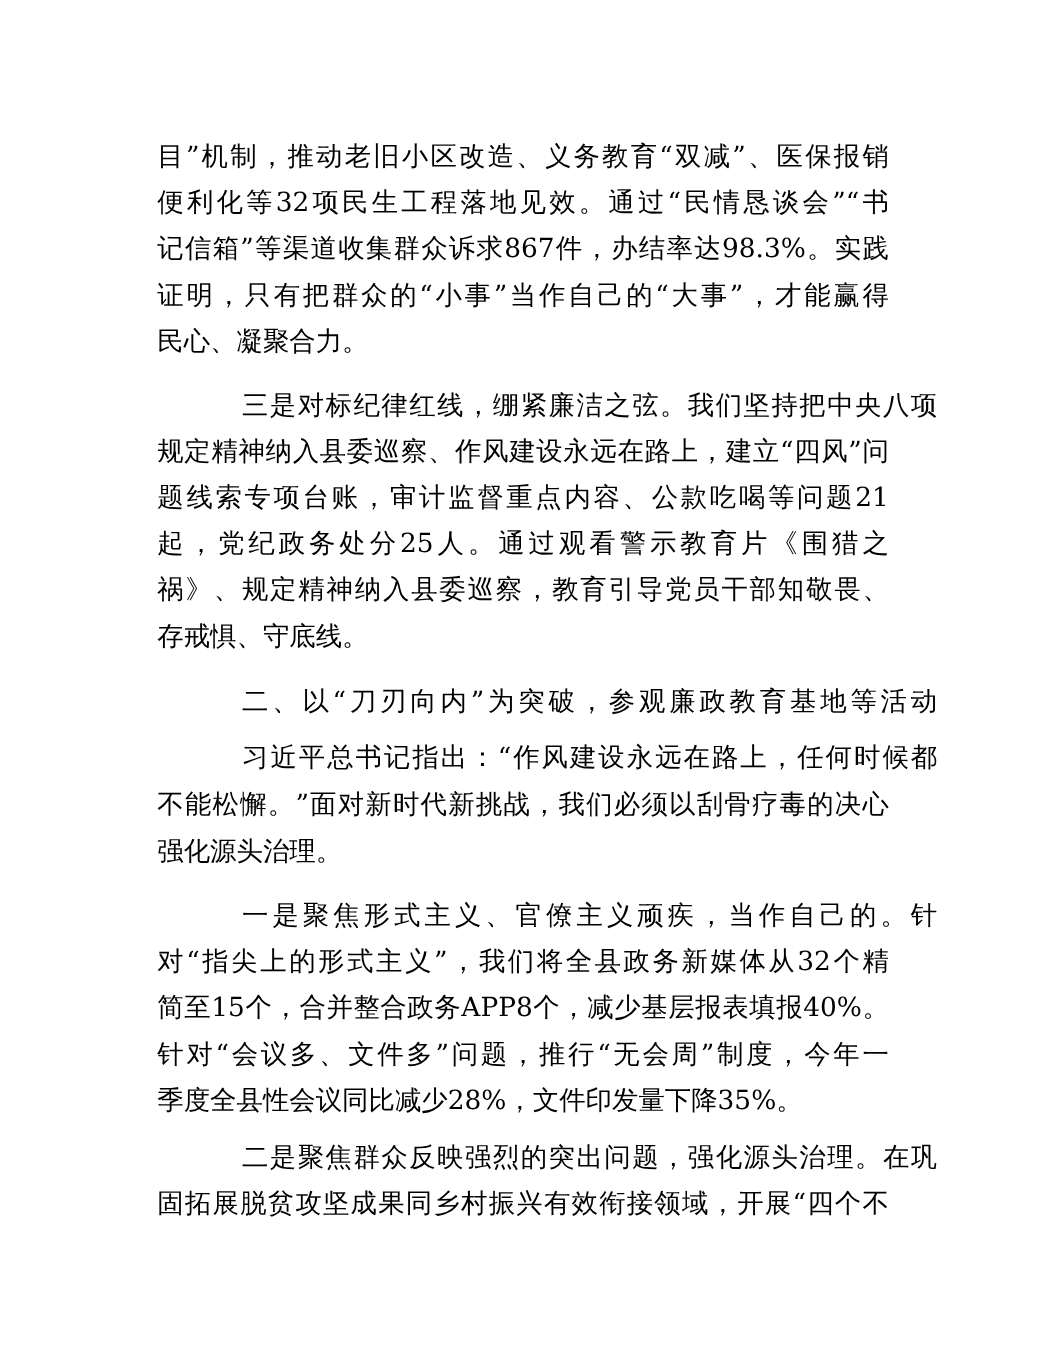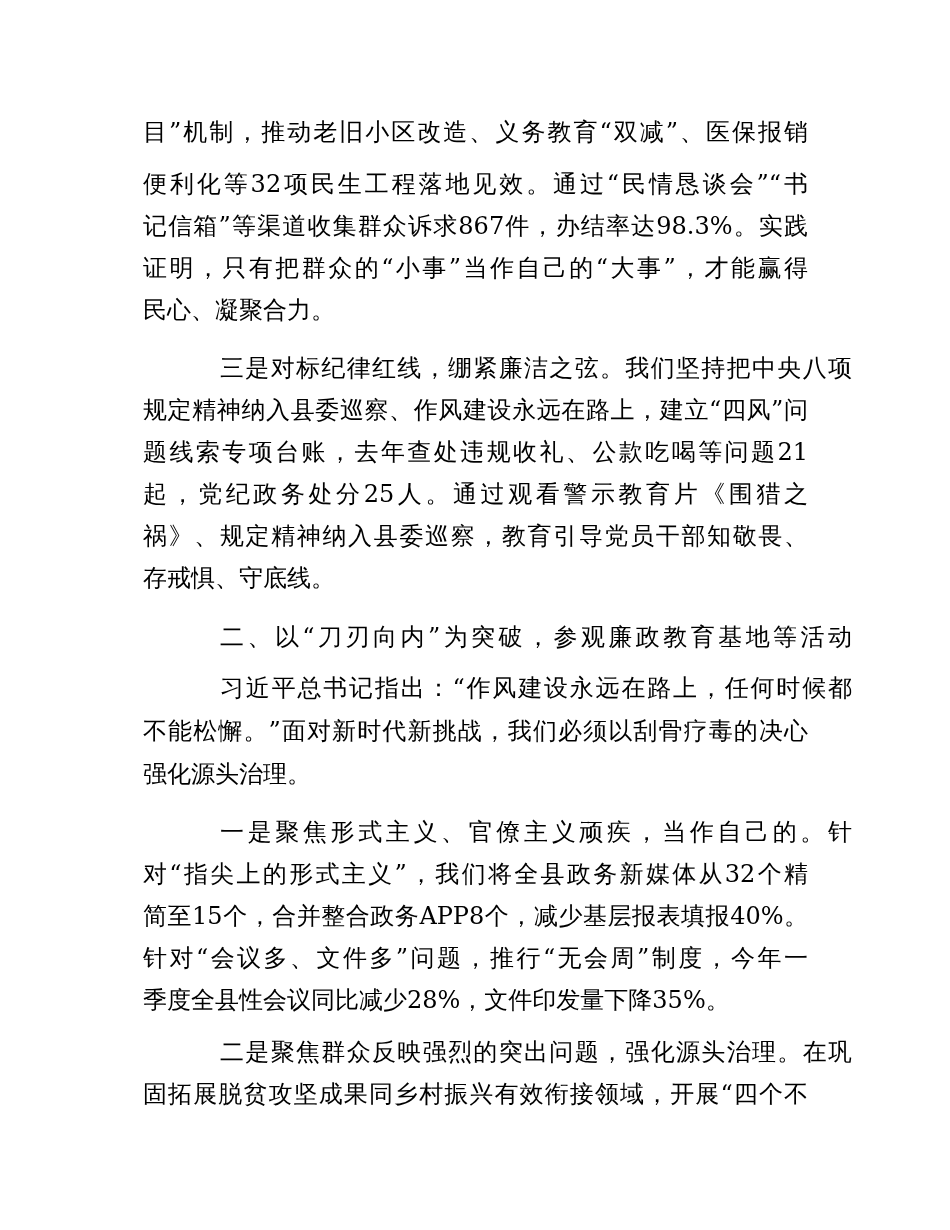--- a/index.html
+++ b/index.html
@@ -44,31 +44,31 @@
     text-align: center;
     text-align-last: left;
   }
 </style>
 </head>
 <body>
 
 <div class="page">
 
   <div>
-    <div class="line" style="top:111px">目”机制，推动老旧小区改造、义务教育“双减”、医保报销</div>
+    <div class="line" style="top:121px">目”机制，推动老旧小区改造、义务教育“双减”、医保报销</div>
     <div class="line" style="top:163px">便利化等32项民生工程落地见效。通过“民情恳谈会”“书</div>
     <div class="line" style="top:205px">记信箱”等渠道收集群众诉求867件，办结率达98.3%。实践</div>
     <div class="line" style="top:247px">证明，只有把群众的“小事”当作自己的“大事”，才能赢得</div>
     <div class="line last" style="top:289px">民心、凝聚合力。</div>
   </div>
 
   <div>
     <div class="line indent" style="top:347px">三是对标纪律红线，绷紧廉洁之弦。我们坚持把中央八项</div>
     <div class="line" style="top:389px">规定精神纳入县委巡察、作风建设永远在路上，建立“四风”问</div>
-    <div class="line" style="top:431px">题线索专项台账，去年查处违规收礼、公款吃喝等问题21</div>
+    <div class="line" style="top:431px">题线索专项台账，审计监督重点内容、公款吃喝等问题21</div>
     <div class="line" style="top:473px">起，党纪政务处分25人。通过观看警示教育片《围猎之</div>
     <div class="line" style="top:515px">祸》、规定精神纳入县委巡察，教育引导党员干部知敬畏、</div>
     <div class="line last" style="top:557px">存戒惧、守底线。</div>
   </div>
 
   <div>
     <div class="line indent" style="top:616px">二、以“刀刃向内”为突破，参观廉政教育基地等活动</div>
   </div>
 
   <div>

